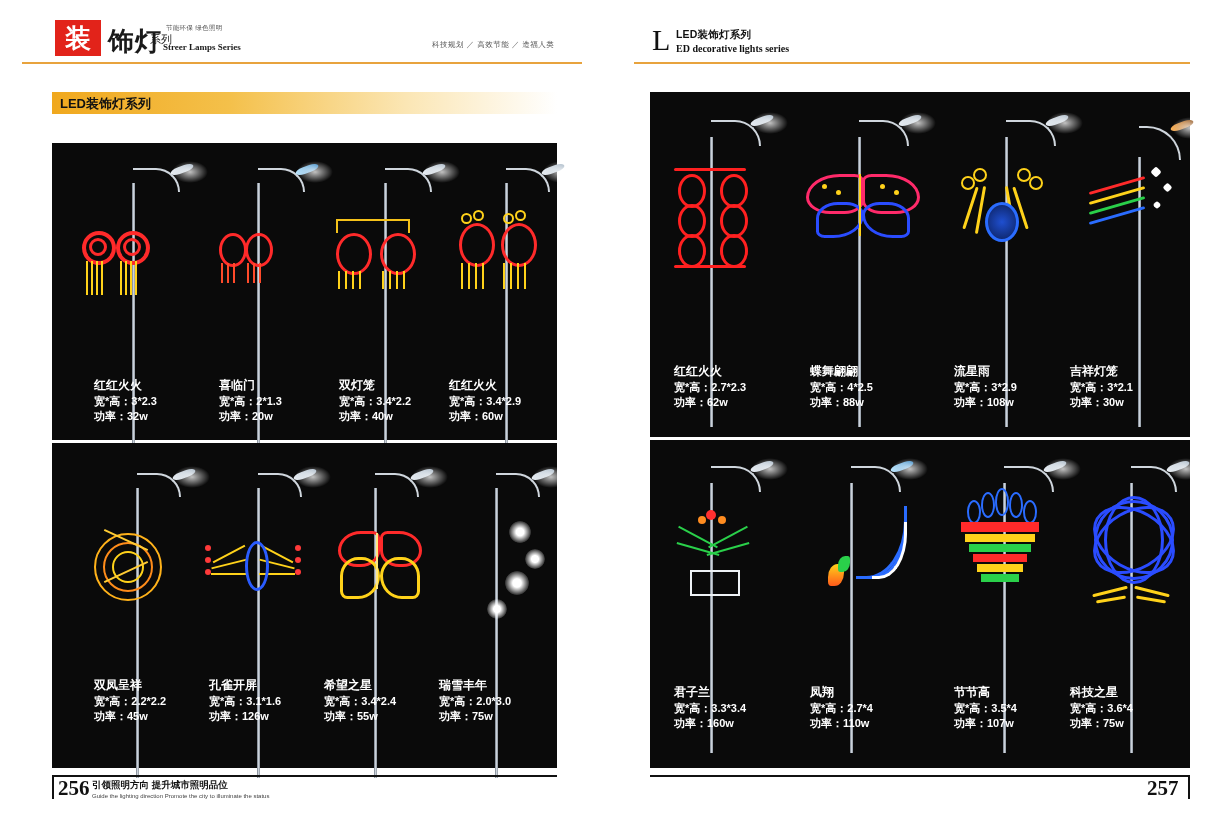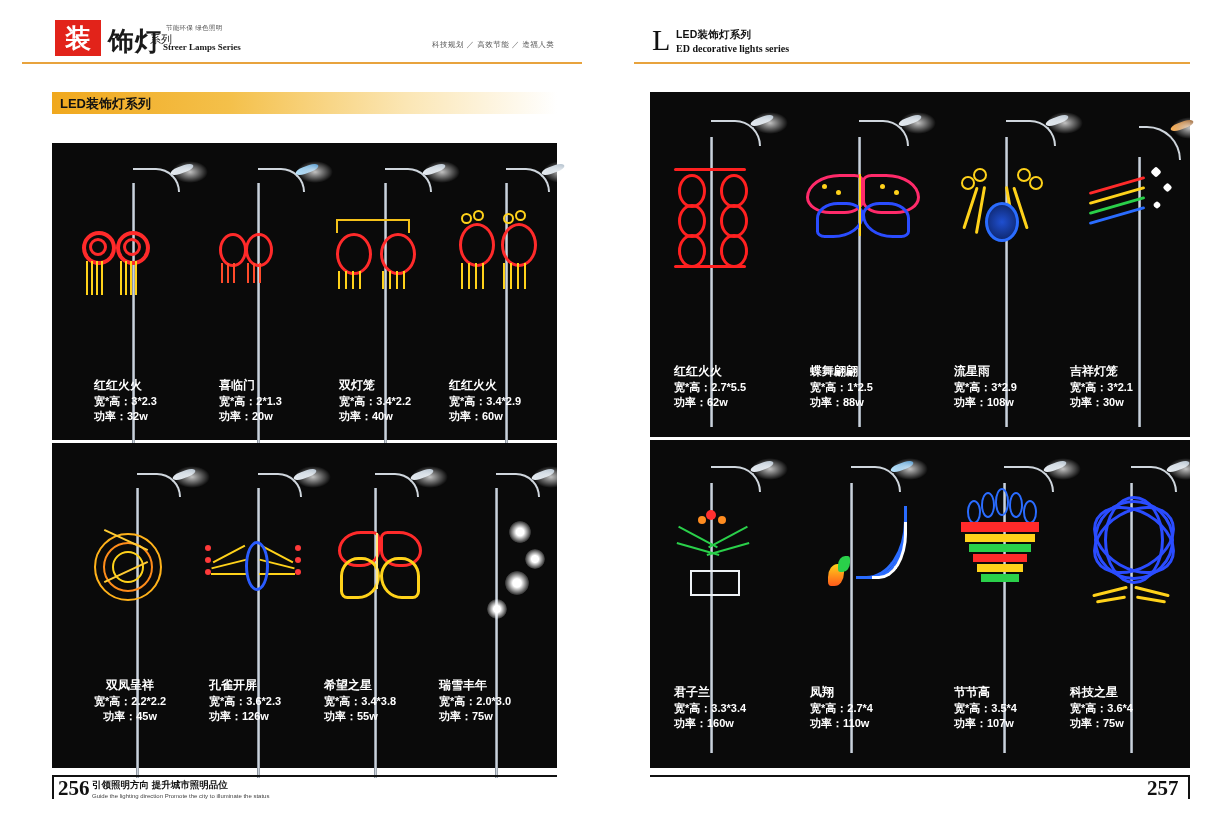--- a/index.html
+++ b/index.html
@@ -244,33 +244,33 @@
         <div class="pole" style="left:48px;top:35px;height:290px;"></div>
         <div class="arm" style="left:49px;top:20px;width:42px;height:22px;"></div>
         <div class="lamp" style="left:84px;top:18px;"></div>
         <div class="glow" style="left:86px;top:13px;"></div>
         <div class="dot" style="left:62px;top:68px;width:22px;height:22px;background:radial-gradient(circle,#fff 25%,rgba(255,255,255,.15) 70%,transparent 72%);"></div>
         <div class="dot" style="left:78px;top:96px;width:20px;height:20px;background:radial-gradient(circle,#fff 25%,rgba(255,255,255,.15) 70%,transparent 72%);"></div>
         <div class="dot" style="left:58px;top:118px;width:24px;height:24px;background:radial-gradient(circle,#fff 25%,rgba(255,255,255,.15) 70%,transparent 72%);"></div>
         <div class="dot" style="left:40px;top:146px;width:20px;height:20px;background:radial-gradient(circle,#fff 25%,rgba(255,255,255,.15) 70%,transparent 72%);"></div>
       </div>
 
-      <div class="cap" style="left:42px;top:235px;text-align:center;">
+      <div class="cap" style="left:42px;top:235px;">
         <span class="nm">双凤呈祥</span>
         <span class="ln"><span>宽*高：</span><span>2.2*2.2</span></span>
         <span class="ln"><span>功率：</span><span>45w</span></span>
       </div>
       <div class="cap" style="left:157px;top:235px;">
         <span class="nm">孔雀开屏</span>
-        <span class="ln"><span>宽*高：</span><span>3.6*2.3</span></span>
+        <span class="ln"><span>宽*高：</span><span>3.1*1.6</span></span>
         <span class="ln"><span>功率：</span><span>126w</span></span>
       </div>
       <div class="cap" style="left:272px;top:235px;">
         <span class="nm">希望之星</span>
-        <span class="ln"><span>宽*高：</span><span>3.4*3.8</span></span>
+        <span class="ln"><span>宽*高：</span><span>3.4*2.4</span></span>
         <span class="ln"><span>功率：</span><span>55w</span></span>
       </div>
       <div class="cap" style="left:387px;top:235px;">
         <span class="nm">瑞雪丰年</span>
         <span class="ln"><span>宽*高：</span><span>2.0*3.0</span></span>
         <span class="ln"><span>功率：</span><span>75w</span></span>
       </div>
     </div>
 
     <div class="ft-rule" style="left:52px;top:775px;width:505px;"></div>
@@ -344,26 +344,26 @@
         <div class="bar" style="left:8px;top:92px;width:58px;height:3px;background:#ffd21a;transform:rotate(-16deg);border-radius:3px;"></div>
         <div class="bar" style="left:8px;top:102px;width:58px;height:3px;background:#2ad04a;transform:rotate(-16deg);border-radius:3px;"></div>
         <div class="bar" style="left:8px;top:112px;width:58px;height:3px;background:#2a6cff;transform:rotate(-16deg);border-radius:3px;"></div>
         <div class="dot" style="left:72px;top:66px;width:8px;height:8px;background:#fff;transform:rotate(45deg);border-radius:2px;"></div>
         <div class="dot" style="left:84px;top:82px;width:7px;height:7px;background:#fff;transform:rotate(45deg);border-radius:2px;"></div>
         <div class="dot" style="left:74px;top:100px;width:6px;height:6px;background:#fff;transform:rotate(45deg);border-radius:2px;"></div>
       </div>
 
       <div class="cap" style="left:24px;top:272px;">
         <span class="nm">红红火火</span>
-        <span class="ln"><span>宽*高：</span><span>2.7*5.5</span></span>
+        <span class="ln"><span>宽*高：</span><span>2.7*2.3</span></span>
         <span class="ln"><span>功率：</span><span>62w</span></span>
       </div>
       <div class="cap" style="left:160px;top:272px;">
         <span class="nm">蝶舞翩翩</span>
-        <span class="ln"><span>宽*高：</span><span>1*2.5</span></span>
+        <span class="ln"><span>宽*高：</span><span>4*2.5</span></span>
         <span class="ln"><span>功率：</span><span>88w</span></span>
       </div>
       <div class="cap" style="left:304px;top:272px;">
         <span class="nm">流星雨</span>
         <span class="ln"><span>宽*高：</span><span>3*2.9</span></span>
         <span class="ln"><span>功率：</span><span>108w</span></span>
       </div>
       <div class="cap" style="left:420px;top:272px;">
         <span class="nm">吉祥灯笼</span>
         <span class="ln"><span>宽*高：</span><span>3*2.1</span></span>

